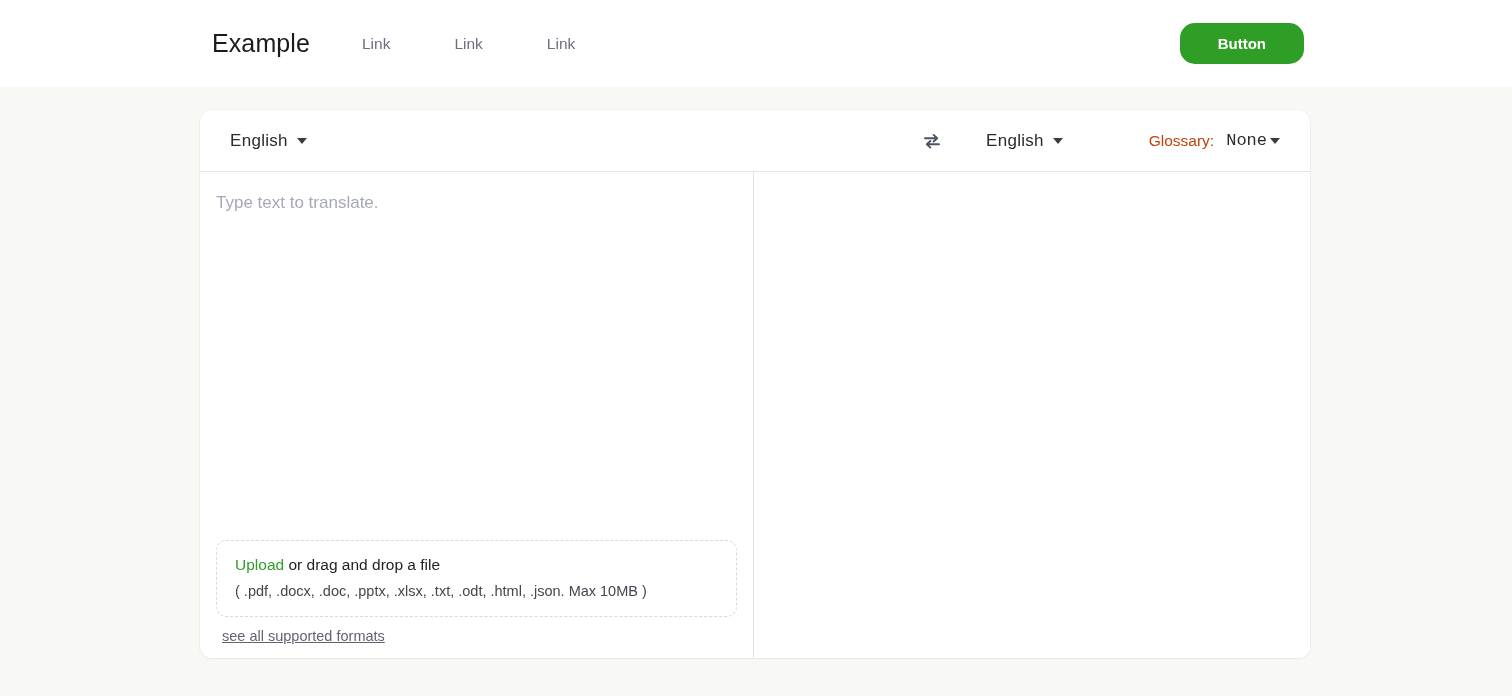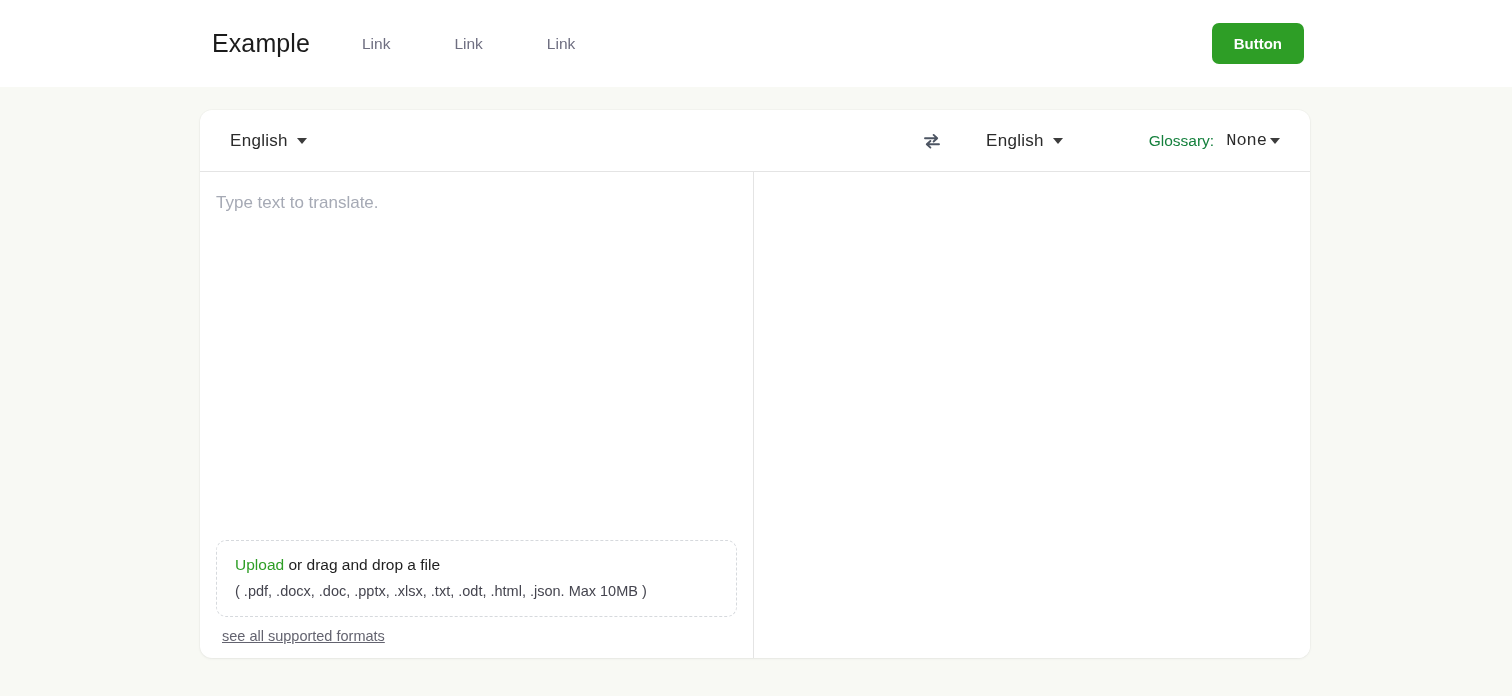--- a/index.html
+++ b/index.html
@@ -46,25 +46,25 @@
     margin-right: 48px;
     white-space: nowrap;
     cursor: pointer;
   }
   .nav-link:last-child { margin-right: 0; }
   .header-spacer { flex: 1 1 auto; }
   .cta-button {
     background: #2e9e26;
     color: #ffffff;
     border: none;
-    border-radius: 7px;
+    border-radius: 15px;
     font-family: "Liberation Sans", sans-serif;
     font-size: 15px;
     font-weight: bold;
-    padding: 0 22px;
+    padding: 0 38px;
     height: 41px;
     cursor: pointer;
     white-space: nowrap;
   }
 
   
   .page-body {
     height: 609px;
     padding: 23px 202px 0 200px;
   }
@@ -126,21 +126,21 @@
   .target-lang { position: absolute; left: 778px; }
   .glossary-group {
     position: absolute;
     right: 22px;
     display: flex;
     align-items: center;
     gap: 4px;
   }
   .glossary-label {
     font-size: 15.5px;
-    color: #15803d;
+    color: #c2410c;
     white-space: nowrap;
   }
   .glossary-select {
     display: flex;
     align-items: center;
     gap: 3px;
     font-size: 17px;
     color: #2b2b2b;
     cursor: pointer;
     background: none;

